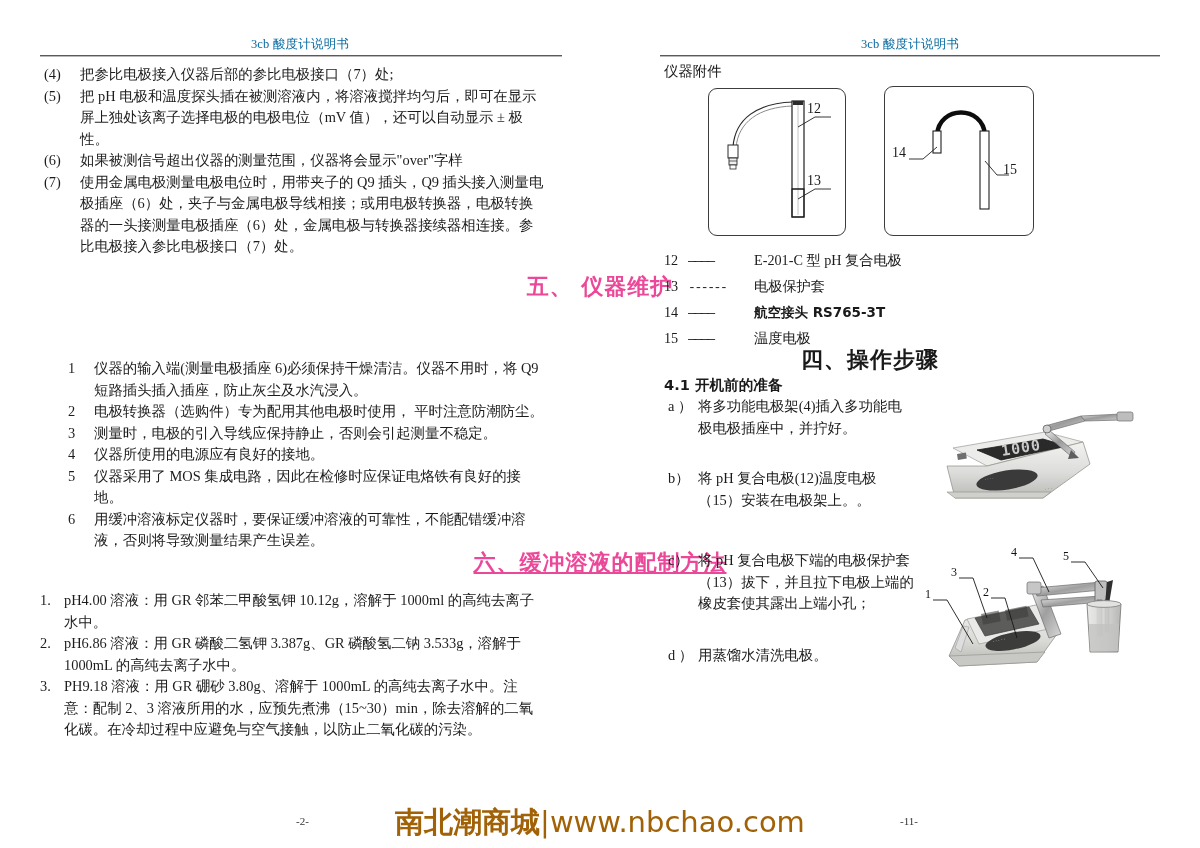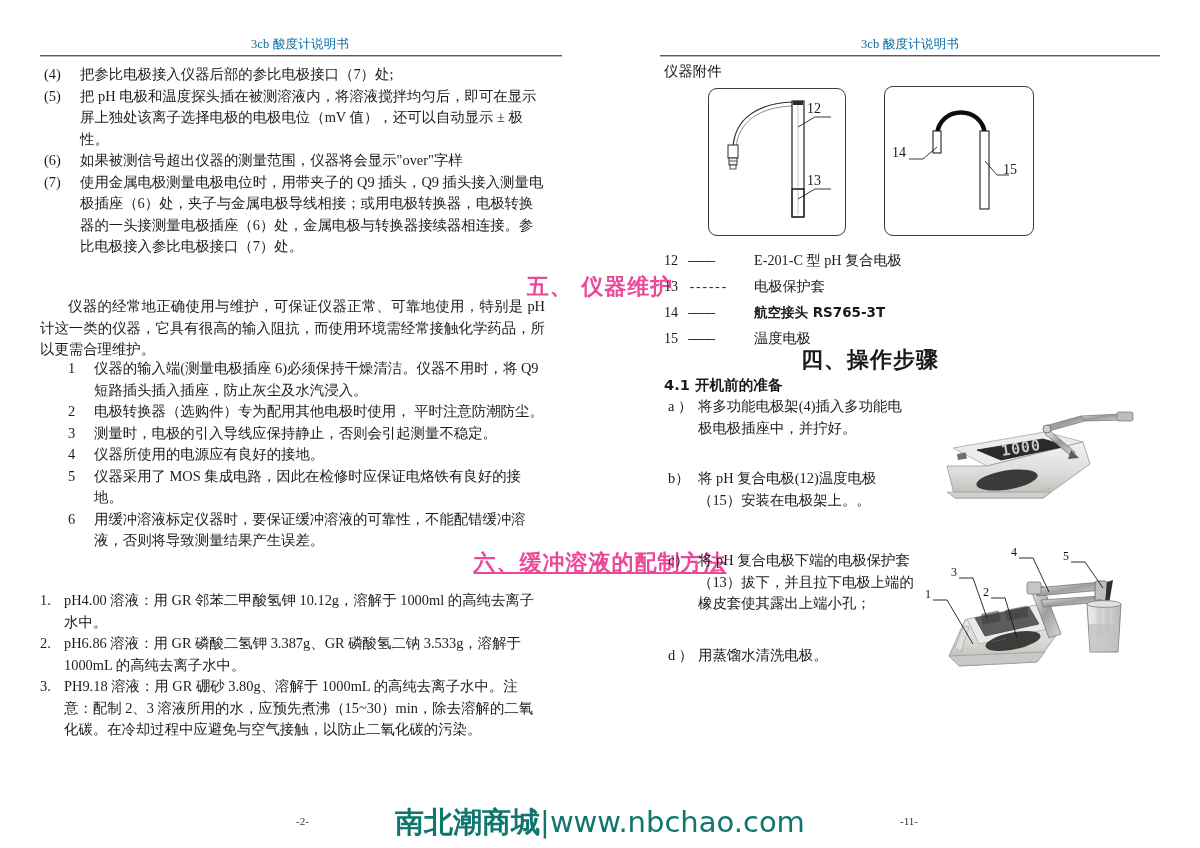--- a/index.html
+++ b/index.html
@@ -194,21 +194,21 @@
   #folio-left  { left: 296px; }
   #folio-right { left: 900px; }
 
   #watermark {
     position: absolute;
     top: 803px;
     left: 0;
     width: 1200px;
     text-align: center;
     font-size: 29px;
-    color: #0f766e;
+    color: #a16207;
     font-family: "DejaVu Sans", "Liberation Sans", sans-serif;
     letter-spacing: 0px;
     white-space: nowrap;
   }
   #watermark .wm-cn { font-weight: bold; }
   #watermark .wm-url { font-weight: normal; }
 </style>
 </head>
 <body>
 
@@ -234,21 +234,20 @@
       <span class="itemtext">如果被测信号超出仪器的测量范围，仪器将会显示"over"字样</span>
     </li>
     <li>
       <span class="marker">(7)</span>
       <span class="itemtext">使用金属电极测量电极电位时，用带夹子的 Q9 插头，Q9 插头接入测量电极插座（6）处，夹子与金属电极导线相接；或用电极转换器，电极转换器的一头接测量电极插座（6）处，金属电极与转换器接续器相连接。参比电极接入参比电极接口（7）处。</span>
     </li>
   </ul>
 
   <div class="section-title" id="title-five">五、  仪器维护</div>
 
-  <div class="para" id="maint-intro">仪器的经常地正确使用与维护，可保证仪器正常、可靠地使用，特别是 pH 计这一类的仪器，它具有很高的输入阻抗，而使用环境需经常接触化学药品，所以更需合理维护。</div>
 
   <ul class="numlist body-text" id="maint-list">
     <li>
       <span class="marker">1</span>
       <span class="itemtext">仪器的输入端(测量电极插座 6)必须保持干燥清洁。仪器不用时，将 Q9 短路插头插入插座，防止灰尘及水汽浸入。</span>
     </li>
     <li>
       <span class="marker">2</span>
       <span class="itemtext">电极转换器（选购件）专为配用其他电极时使用， 平时注意防潮防尘。</span>
     </li>

